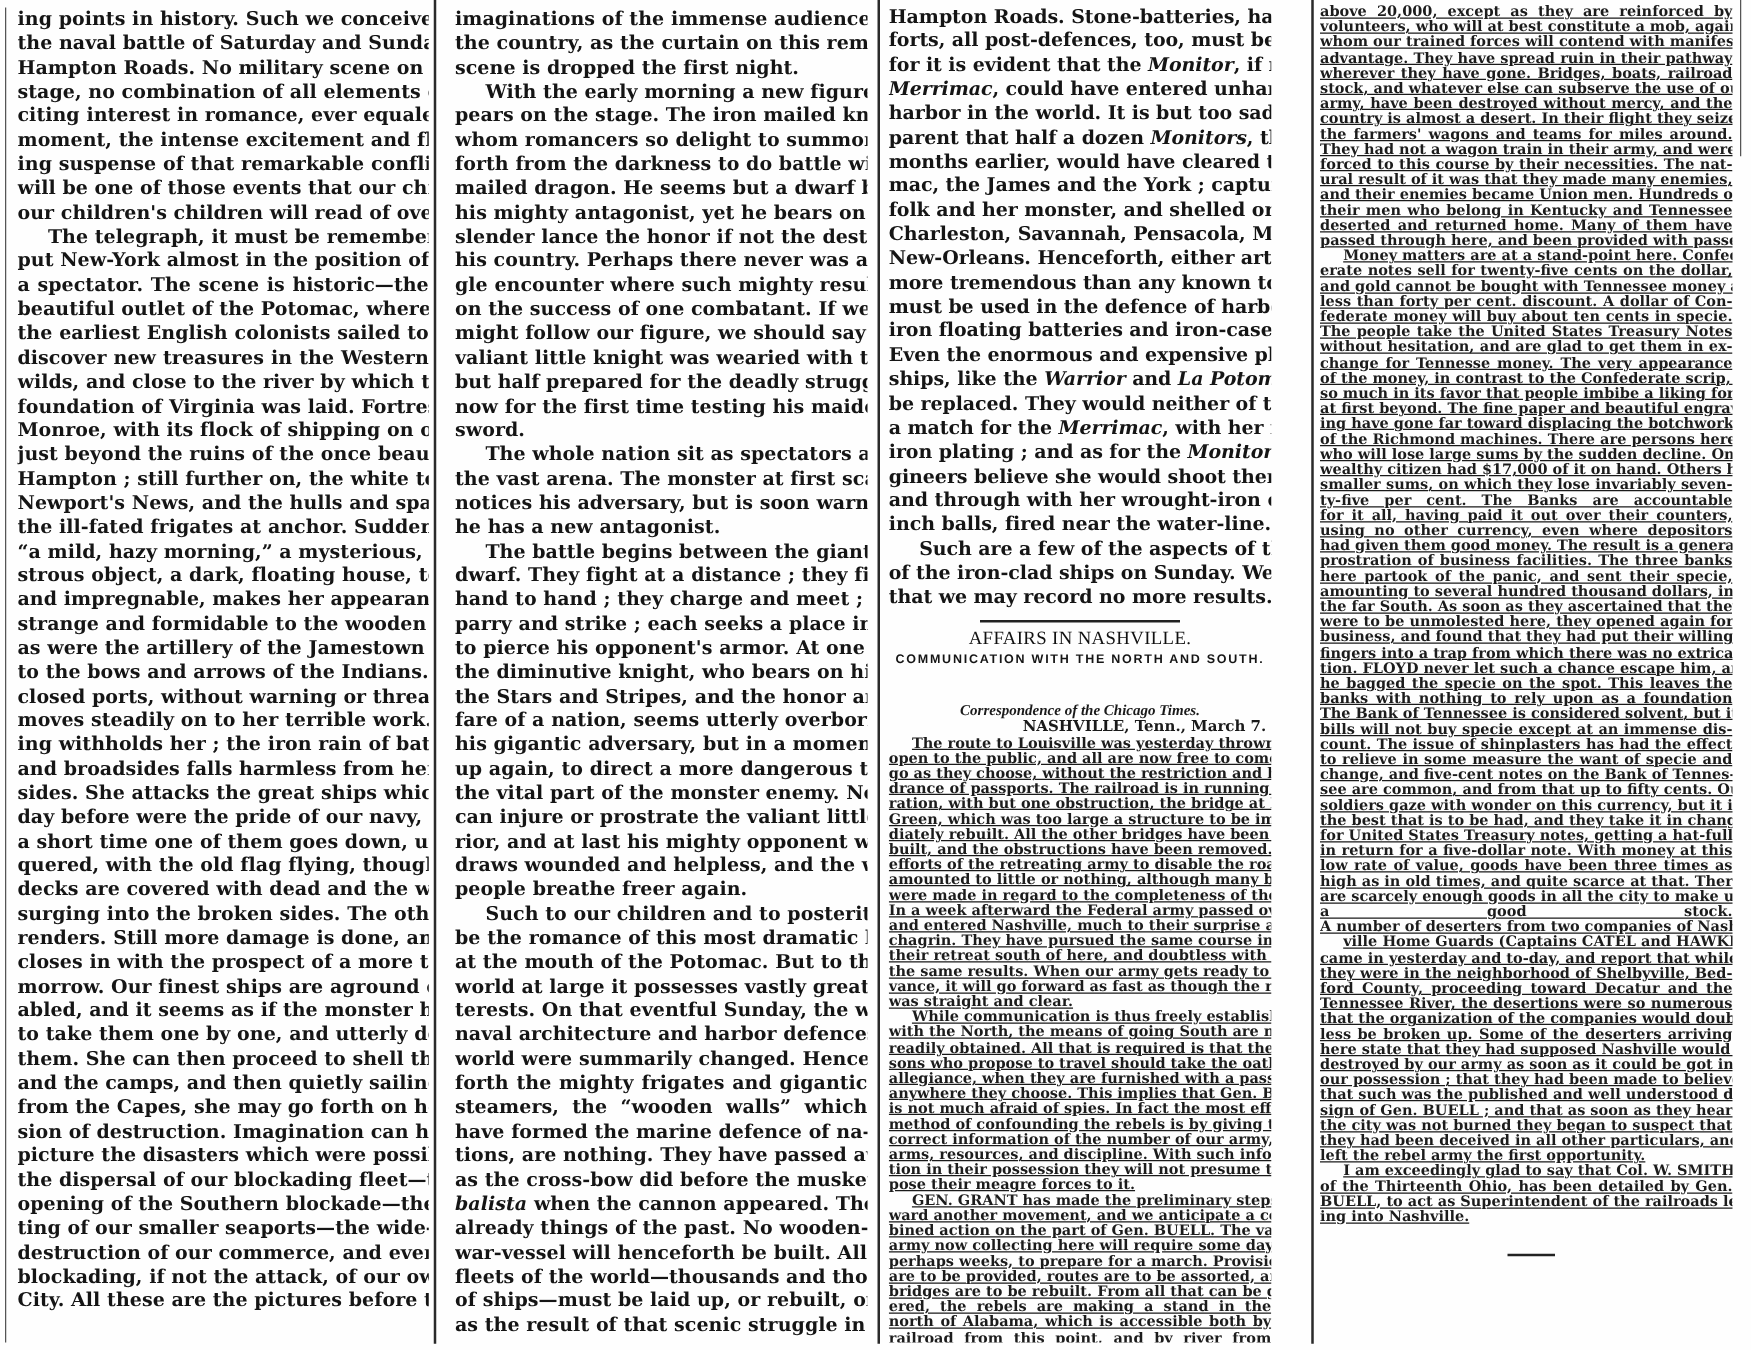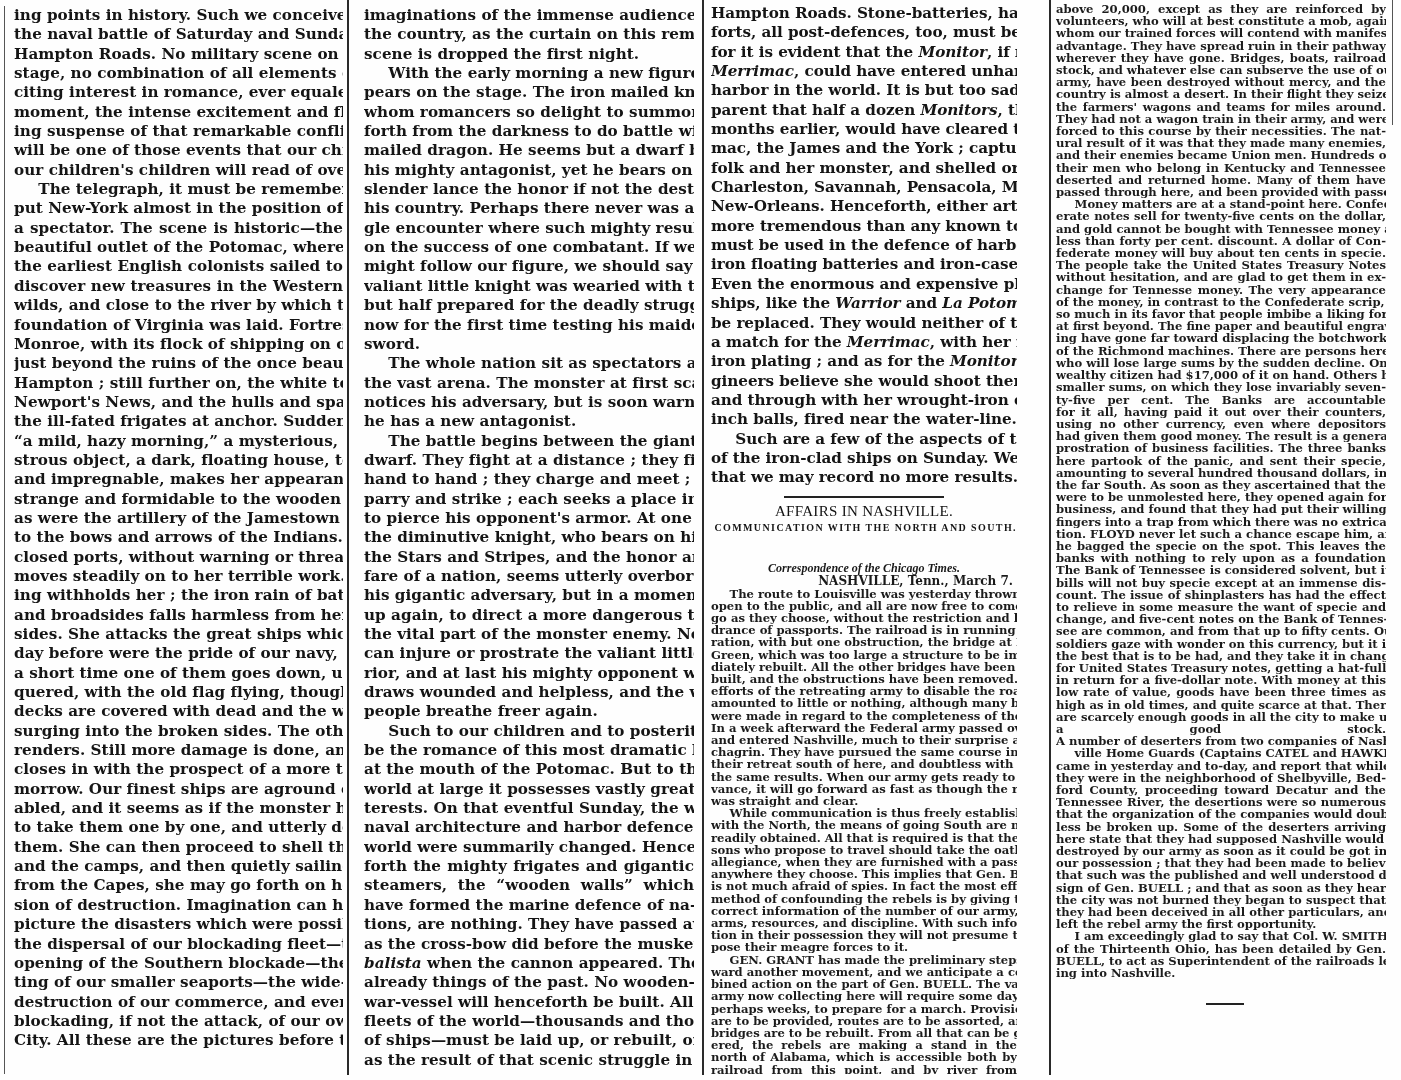--- a/index.html
+++ b/index.html
@@ -6,24 +6,24 @@
   html, body { width: 1401px; height: 1080px; background: #ffffff; overflow: hidden; }
   body { position: relative; font-family: "DejaVu Serif", "Liberation Serif", serif; color: #1a1a1a; }
   .page { position: absolute; left: 0; top: 0; width: 1401px; height: 1080px; background: #fefefe; }
   .col { position: absolute; top: 0; overflow: hidden; }
   .rule { position: absolute; background: #2a2a2a; width: 2px; }
   .line { display: block; white-space: nowrap; text-align: justify; text-align-last: justify; }
   .line.last { text-align-last: left; }
   .line.indent { padding-left: 1.6em; }
   .col-big { font-size: 15.2px; line-height: 19.35px; letter-spacing: 0.05px; font-weight: bold; }
   .col-big .line { color: #151515; }
-  .col-small { font-size: 11.6px; line-height: 12.2px; font-weight: bold; }
+  .col-small { font-size: 11.6px; line-height: 12.2px; font-weight: bold; text-decoration: underline; }
   .col-small .line { color: #1c1c1c; }
   .headline { display: block; text-align: center; font-size: 15px; line-height: 19px; letter-spacing: 0.3px; font-family: "Liberation Serif", serif; font-weight: normal; color: #111; }
-  .subhead { display: block; text-align: right; font-size: 10px; line-height: 13px; letter-spacing: 1.4px; font-family: Liberation Serif, serif; font-weight: bold; color: #151515; }
+  .subhead { display: block; text-align: center; font-size: 10px; line-height: 13px; letter-spacing: 1.4px; font-family: Liberation Sans, sans-serif; font-weight: bold; color: #151515; }
   .byline { display: block; text-align: center; font-style: italic; font-size: 12px; line-height: 13px; font-family: "Liberation Serif", serif; font-weight: bold; margin-top: 28px; }
   .dateline { display: block; text-align: right; font-size: 12px; line-height: 13px; font-weight: bold; padding-right: 4px; }
   .sep { display: block; margin: 6px auto 4px auto; height: 2px; background: #222; }
   em { font-style: italic; margin-top: 36px; }
 </style>
 </head>
 <body>
 
 <div class="page">
 

